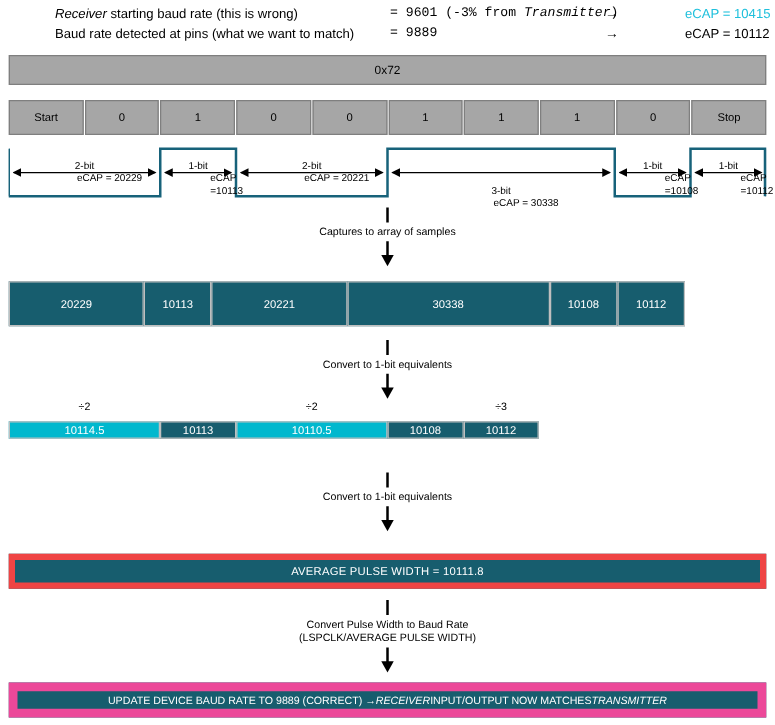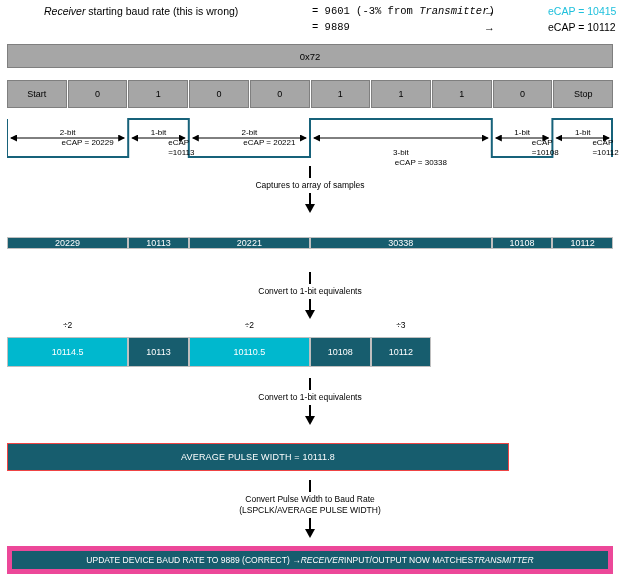--- a/index.html
+++ b/index.html
@@ -66,73 +66,74 @@
   .flow .ftext { font-size: 8.5px; line-height: 11px; color: #000; padding: 2px 0; }
   .flow .stem-bot { width: 2px; background: #000; margin: 0 auto; position: relative; }
   .flow .stem-bot::after {
     content: ""; position: absolute; left: 50%; bottom: -8px; transform: translateX(-50%);
     border-left: 5px solid transparent; border-right: 5px solid transparent;
     border-top: 9px solid #000;
   }
 
   
   .samples-row {
-    position: absolute; left: 7px; top: 225px; width: 606px; height: 36px; display: flex; align-items: center;
+    position: absolute; left: 7px; top: 225px; width: 541px; height: 36px; display: flex;
   }
   .samples-row .cell {
     background: #175d6e; border: 1px solid #bfbfbf;
     display: flex; align-items: center; justify-content: center;
     font-size: 9px; color: #ffffff;
   }
 
   .conv-row {
-    position: absolute; left: 7px; top: 337px; width: 606px; height: 30px; display: flex;
+    position: absolute; left: 7px; top: 337px; width: 606px; height: 14px; display: flex;
   }
   .conv-row .cell {
     border: 1px solid #bfbfbf;
     display: flex; align-items: center; justify-content: center;
     font-size: 9px; color: #ffffff;
   }
   .cell.cyan { background: #00b8ce; }
   .cell.teal { background: #175d6e; }
 
   .div-labels { position: absolute; left: 7px; top: 320px; width: 606px; height: 14px; }
   .div-lab {
     position: absolute; text-align: center; font-size: 8.5px; color: #000;
   }
 
   .avg-bar {
-    position: absolute; left: 7px; top: 443px; width: 502px; height: 28px;
-    background: #175d6e; border: 1px solid #ef4444;
+    position: absolute; left: 7px; top: 443px; width: 606px; height: 28px;
+    background: #175d6e; border: 5px solid #ef4444;
     display: flex; align-items: center; justify-content: center;
     font-size: 9px; color: #ffffff; letter-spacing: 0.2px;
   }
 
   .final-bar {
     position: absolute; left: 7px; top: 546px; width: 606px; height: 28px;
-    background: #175d6e; border: 5px solid #ec4899;
+    background: #175d6e; border: 7px solid #ec4899;
     display: flex; align-items: center; justify-content: center;
     font-size: 8.5px; color: #ffffff; white-space: nowrap;
   }
 </style>
 </head>
 <body>
 
 <div class="page">
 
   <div class="header">
 
     <div class="hdr-row">
       <span class="hdr-desc"><span class="ital">Receiver</span><span> starting baud rate (this is wrong)</span></span>
       <span class="hdr-val"><span>= 9601 (-3% from </span><span class="ital">Transmitter</span><span>)</span></span>
       <span class="hdr-arrow">→</span>
       <span class="hdr-ecap cyan-txt">eCAP = 10415</span>
     </div>
 
     <div class="hdr-row">
+      <span class="hdr-desc">Baud rate detected at pins (what we want to match)</span>
       <span class="hdr-val">= 9889</span>
       <span class="hdr-arrow">→</span>
       <span class="hdr-ecap">eCAP = 10112</span>
     </div>
 
   </div>
 
   <div class="byte-bar">
     <span>0x72</span>
   </div>

